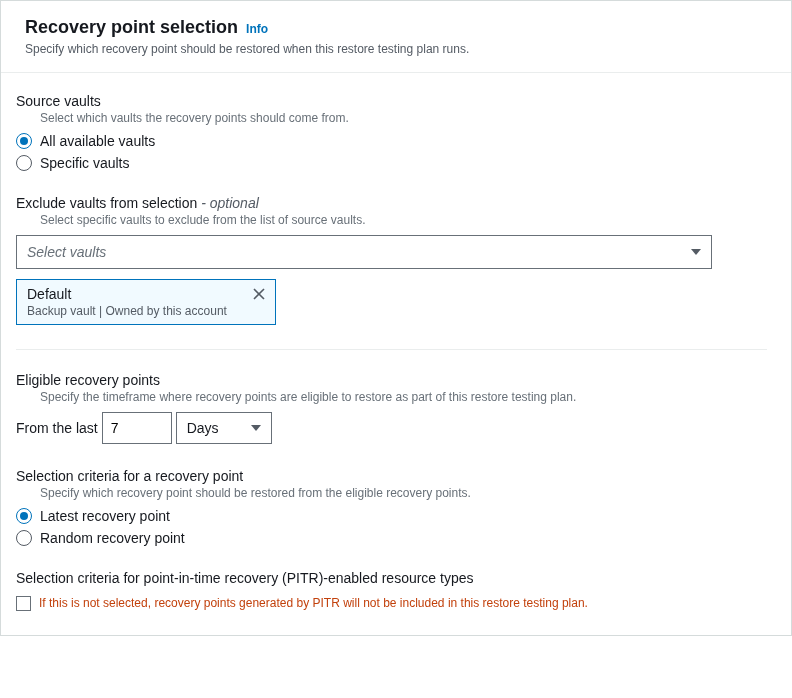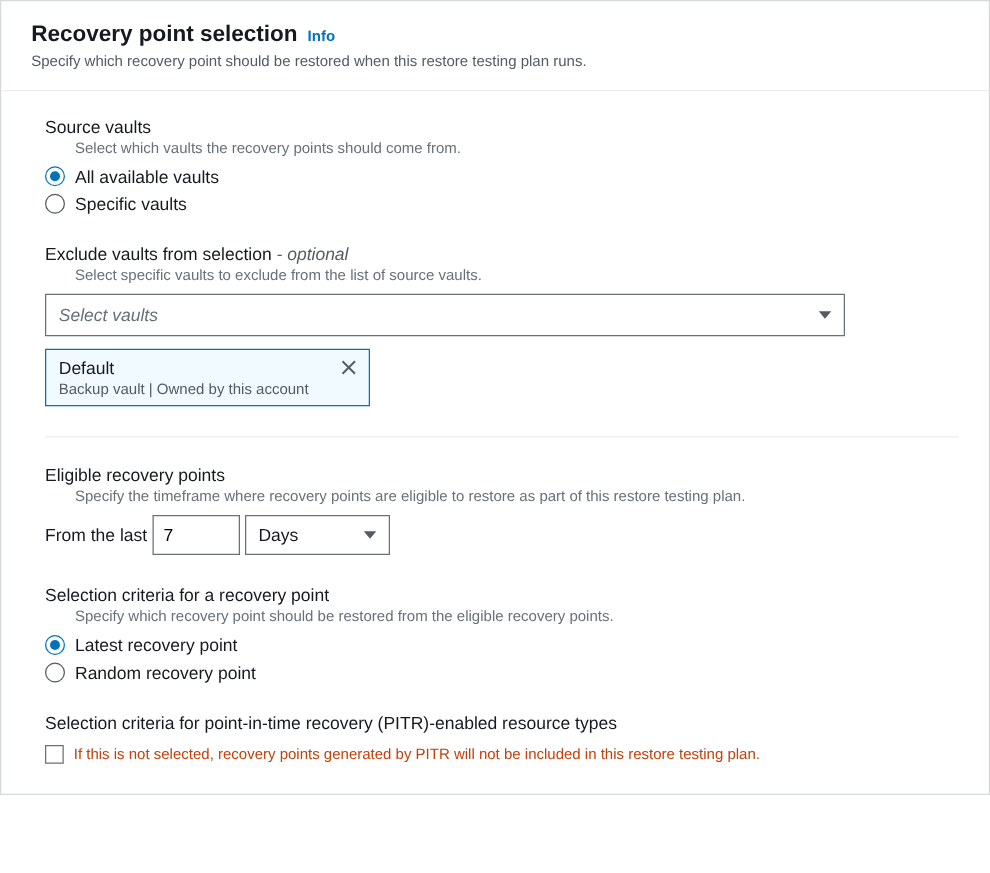--- a/index.html
+++ b/index.html
@@ -34,21 +34,21 @@
     color: #0073bb;
     font-weight: 600;
     cursor: pointer;
   }
   .panel-subtitle {
     margin-top: 4px;
     font-size: 12px;
     color: #545b64;
   }
   .panel-body {
-    padding: 20px 24px 24px 35px;
+    padding: 20px 24px 24px 15px;
   }
   .section {
     margin-bottom: 24px;
   }
   .section-label {
     font-size: 14px;
     font-weight: 400;
     color: #16191f;
   }
   .section-label .optional {
@@ -86,21 +86,21 @@
     top: 3px; left: 3px;
     width: 8px; height: 8px;
     border-radius: 50%;
     background: #0073bb;
   }
   .radio-label {
     font-size: 14px;
     color: #16191f;
   }
   .select-box {
-    width: 640px;
+    width: 696px;
     height: 34px;
     border: 1px solid #687078;
     display: flex;
     align-items: center;
     justify-content: space-between;
     padding: 0 10px;
     cursor: pointer;
     background: #fff;
     margin-top: 6px;
   }
@@ -159,21 +159,21 @@
   }
   .num-input {
     width: 70px;
     height: 32px;
     border: 1px solid #687078;
     padding: 0 8px;
     font-size: 14px;
     background: #fff;
   }
   .unit-select {
-    width: 116px;
+    width: 96px;
     height: 32px;
     border: 1px solid #687078;
     display: flex;
     align-items: center;
     justify-content: space-between;
     padding: 0 10px;
     cursor: pointer;
     background: #fff;
   }
   .checkbox-row {

